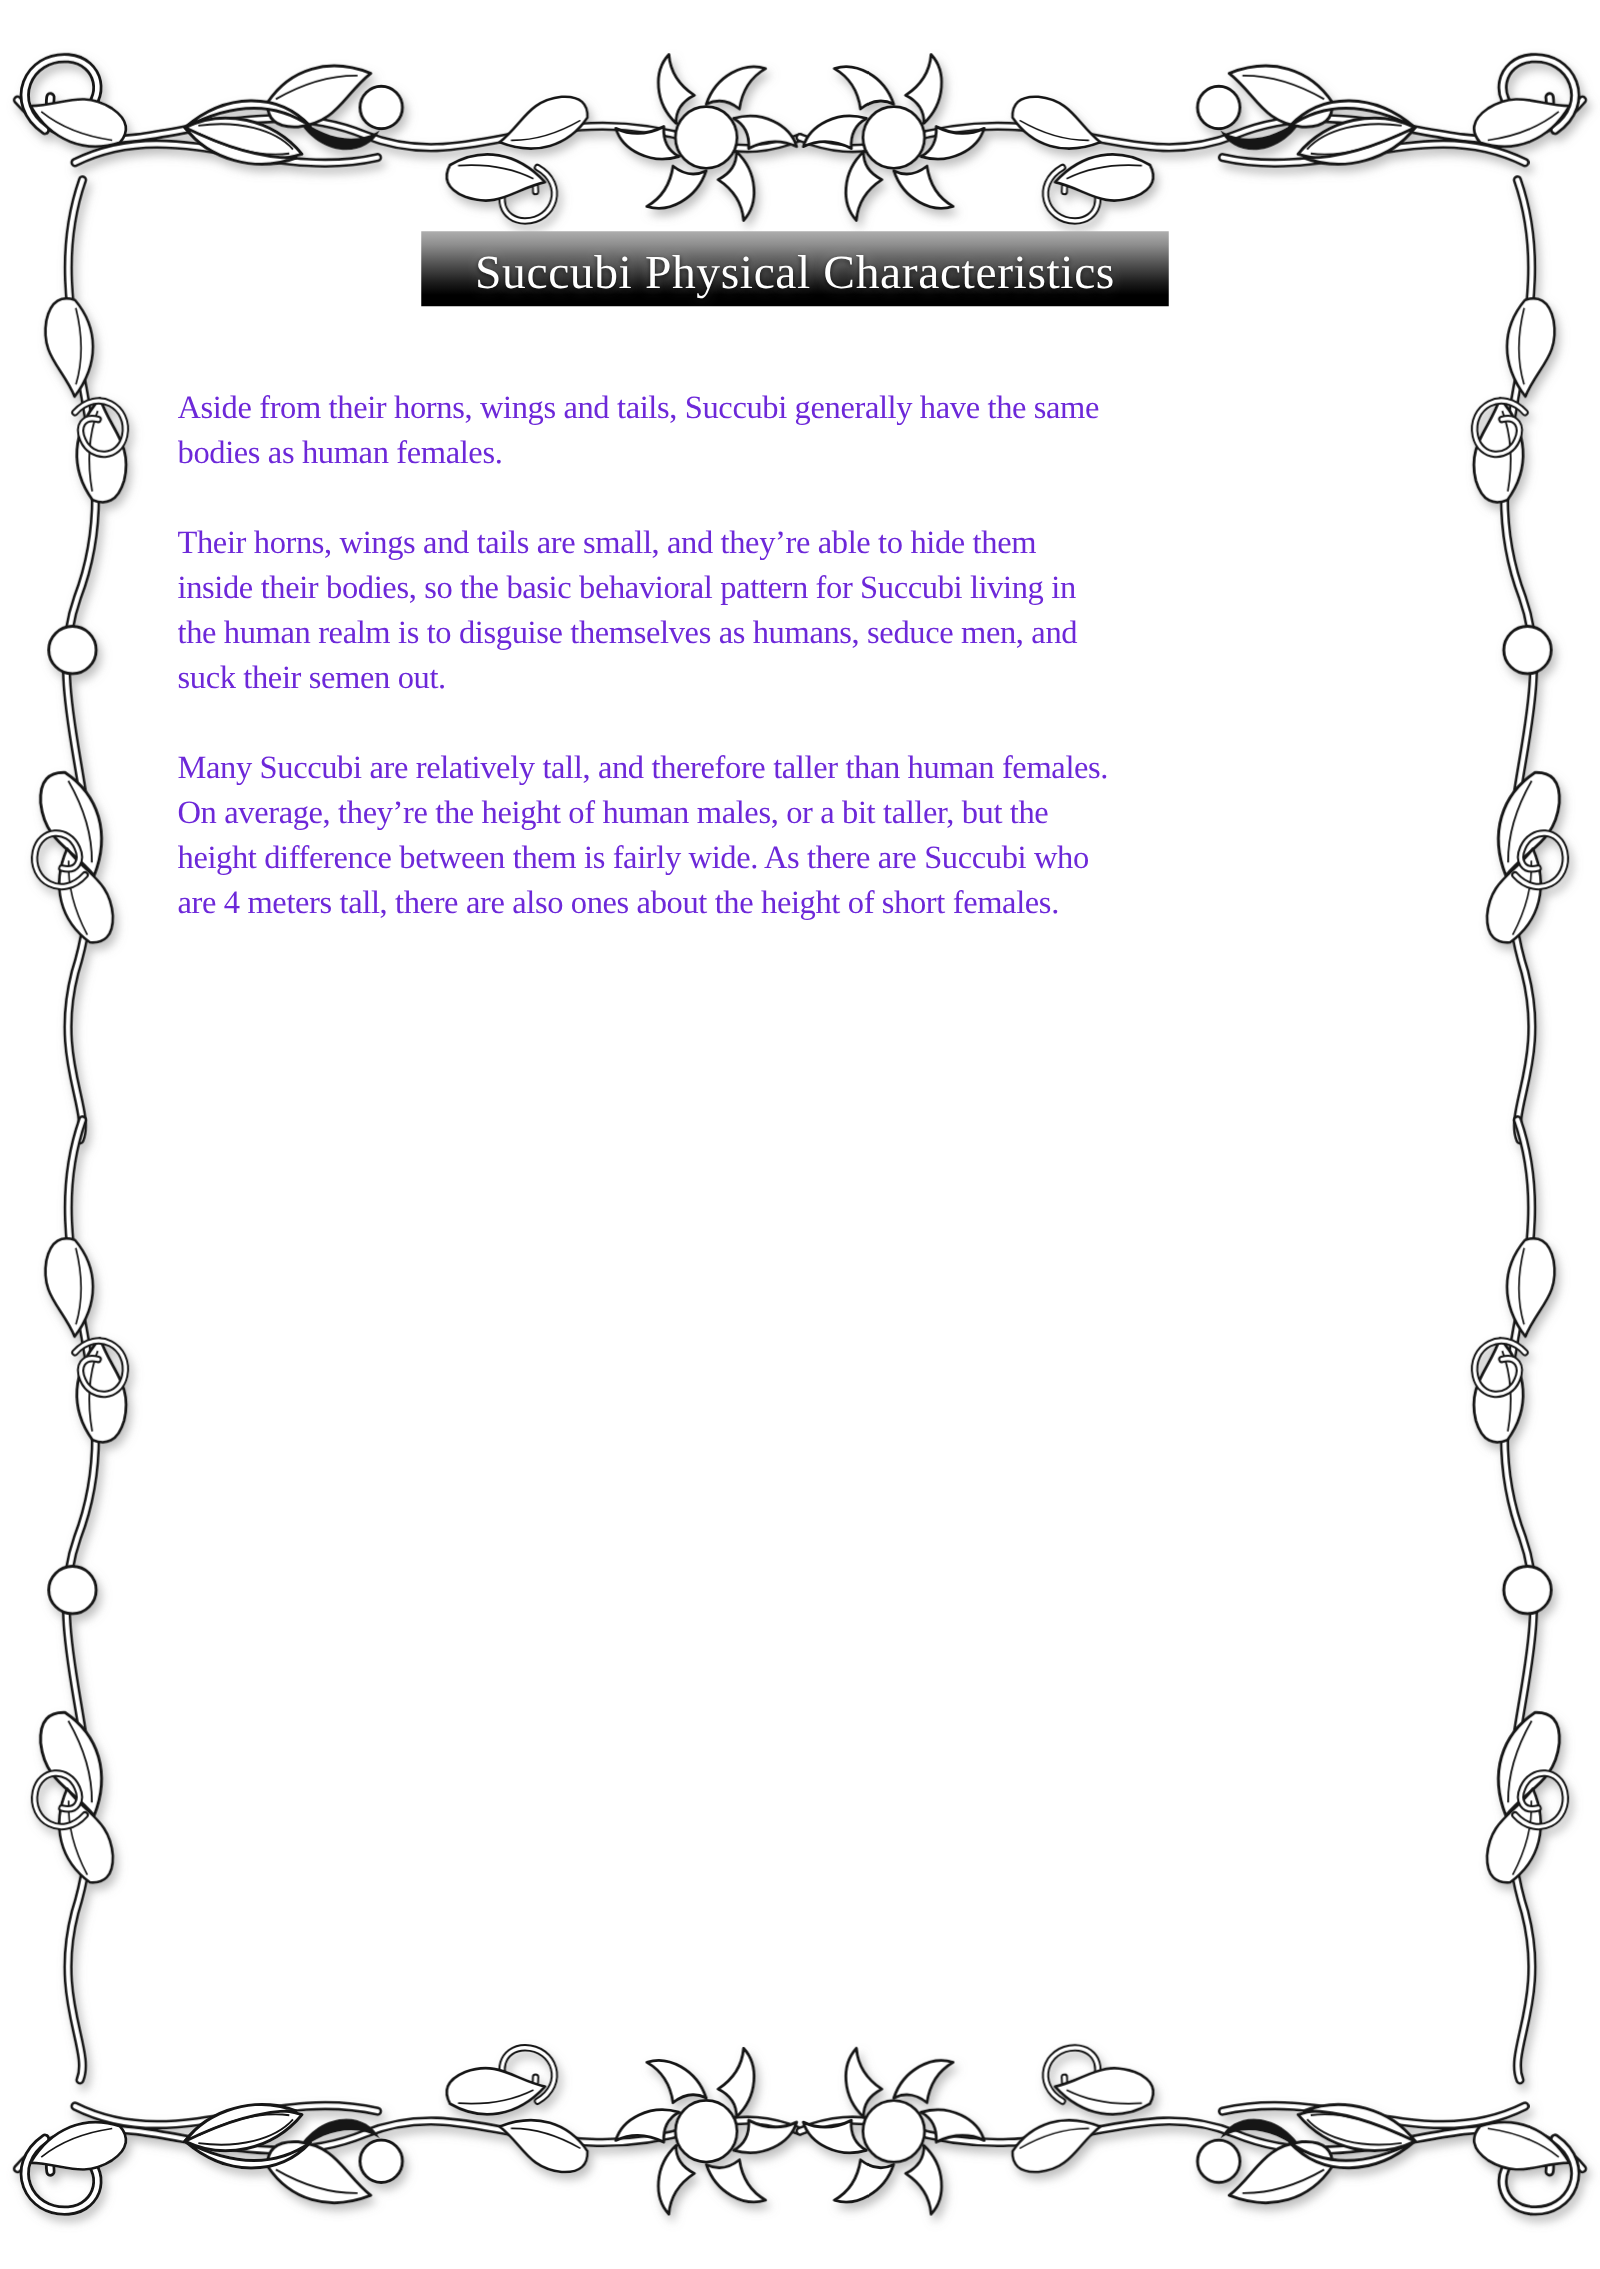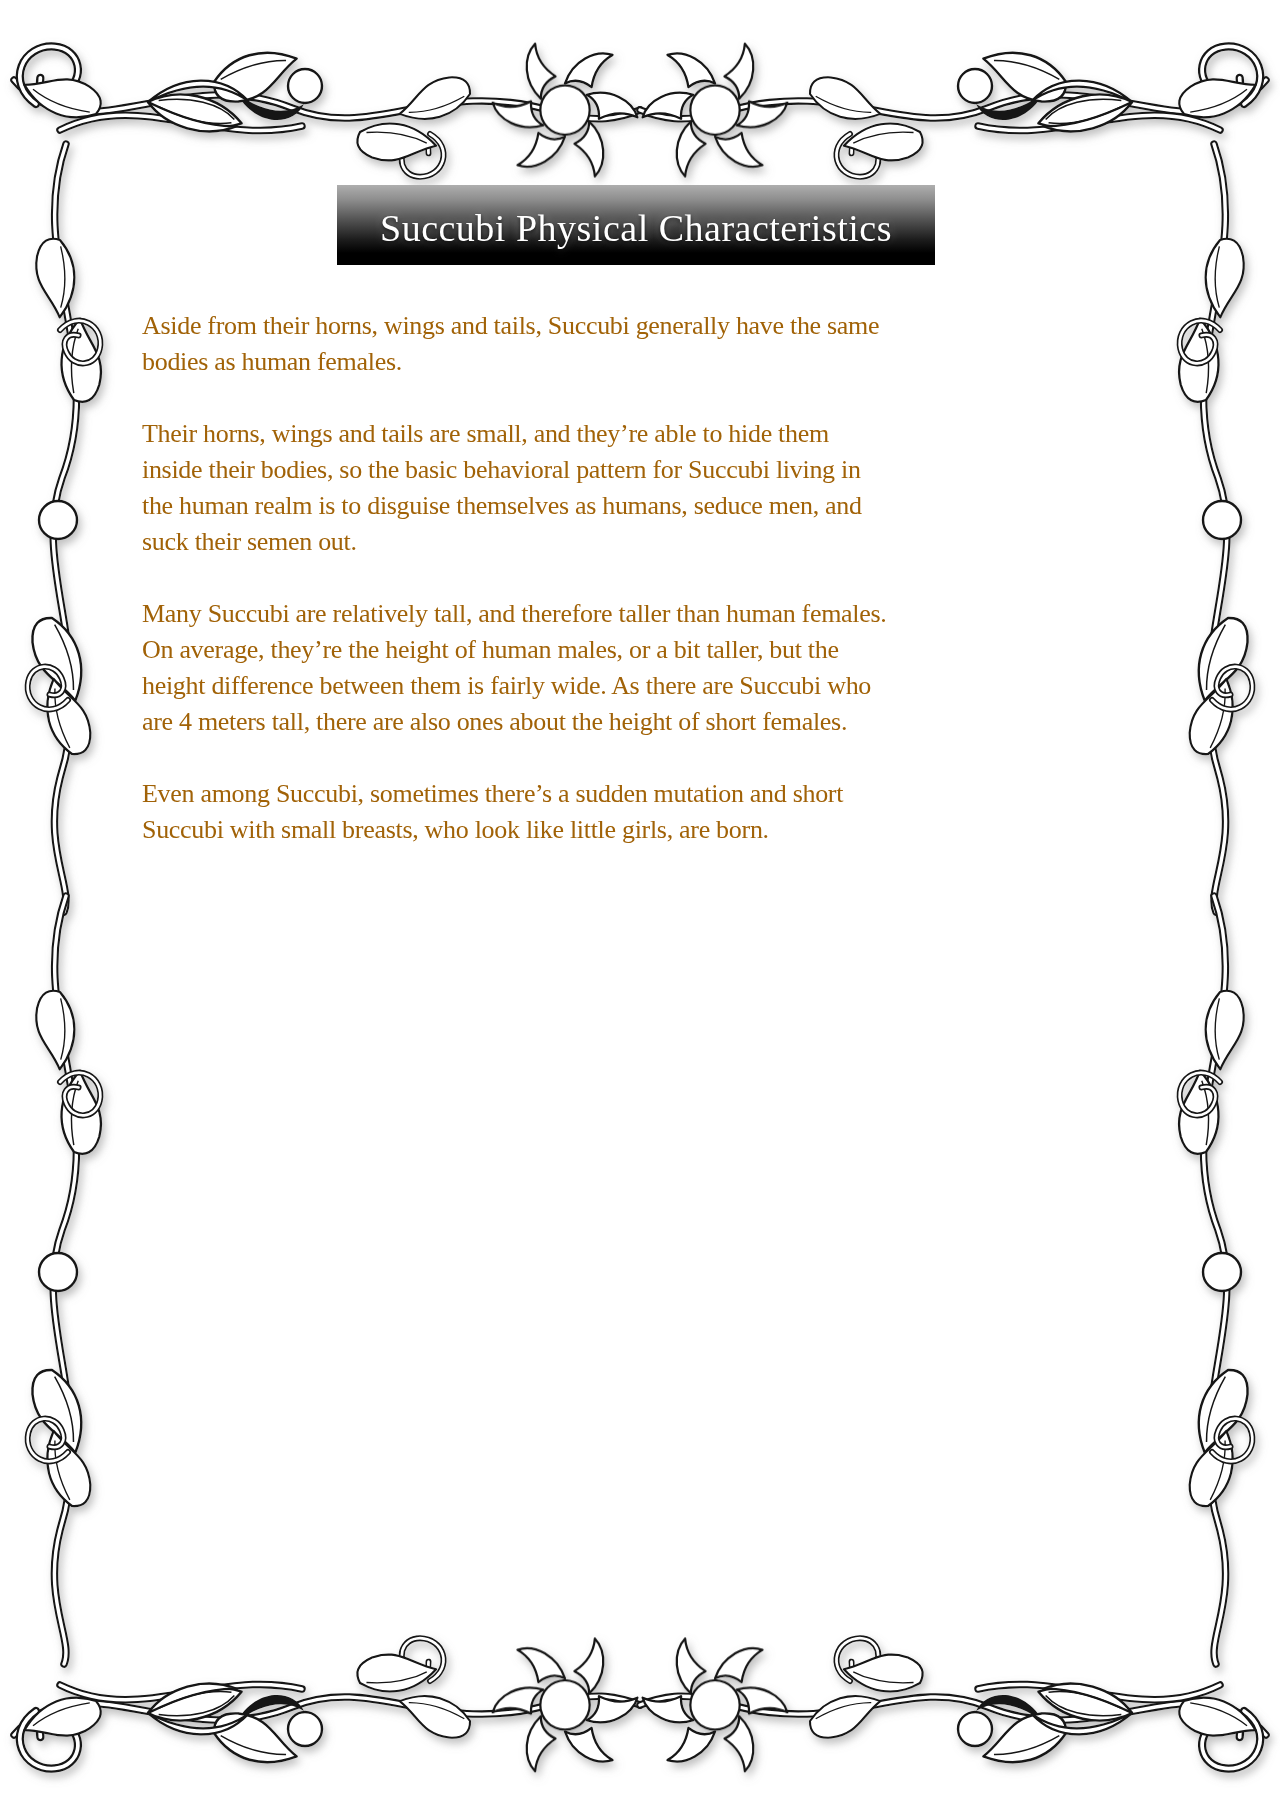--- a/index.html
+++ b/index.html
@@ -7,30 +7,30 @@
     position:relative;width:1280px;height:1815px;background:#ffffff;
     overflow:hidden;font-family:"Liberation Serif", serif;
   }
   .border-svg{position:absolute;left:0;top:0;width:1280px;height:1815px;pointer-events:none;}
   .border-svg .ol{stroke:#151515;stroke-width:7.5;fill:none;stroke-linecap:round;}
   .border-svg .il{stroke:#ffffff;stroke-width:3.4;fill:none;stroke-linecap:round;}
   .border-svg .shape{fill:#ffffff;stroke:#151515;stroke-width:2.4;stroke-linejoin:round;}
   .border-svg .vein{fill:none;stroke:#151515;stroke-width:1.5;}
   .border-svg .ink{fill:#151515;stroke:none;}
   .banner{
-    position:absolute;left:337px;top:185px;width:598px;height:80px;
+    position:absolute;left:337px;top:185px;width:598px;height:60px;
     background:linear-gradient(180deg,#aeaeae 0%,#8e8e8e 18%,#565656 42%,#1d1d1d 68%,#000 85%,#000 100%);
     display:flex;align-items:center;justify-content:center;
   }
   .banner-title{
     color:#ffffff;font-size:38px;letter-spacing:.5px;padding-top:6px;
     text-shadow:0 2px 4px rgba(0,0,0,.75), 0 0 10px rgba(255,255,255,.30);
     white-space:nowrap;
   }
-  .content{position:absolute;left:142px;top:308px;width:1000px;color:#a16207;}
+  .content{position:absolute;left:142px;top:308px;width:1000px;color:#6d28d9;}
   .content p{
     margin:0 0 36px 0;font-size:26px;line-height:36px;letter-spacing:-.3px;
     white-space:pre-line;
   }
 </style>
 </head>
 <body>
 
 <div class="page">
 
@@ -119,17 +119,15 @@
     <p>Aside from their horns, wings and tails, Succubi generally have the same
 bodies as human females.</p>
     <p>Their horns, wings and tails are small, and they’re able to hide them
 inside their bodies, so the basic behavioral pattern for Succubi living in
 the human realm is to disguise themselves as humans, seduce men, and
 suck their semen out.</p>
     <p>Many Succubi are relatively tall, and therefore taller than human females.
 On average, they’re the height of human males, or a bit taller, but the
 height difference between them is fairly wide. As there are Succubi who
 are 4 meters tall, there are also ones about the height of short females.</p>
-    <p>Even among Succubi, sometimes there’s a sudden mutation and short
-Succubi with small breasts, who look like little girls, are born.</p>
   </div>
 
 </div>
 
 </body></html>

